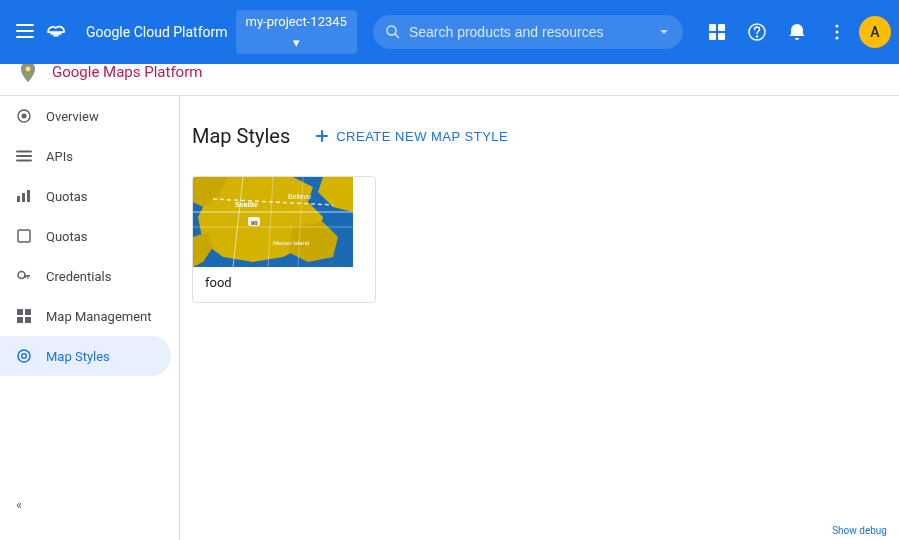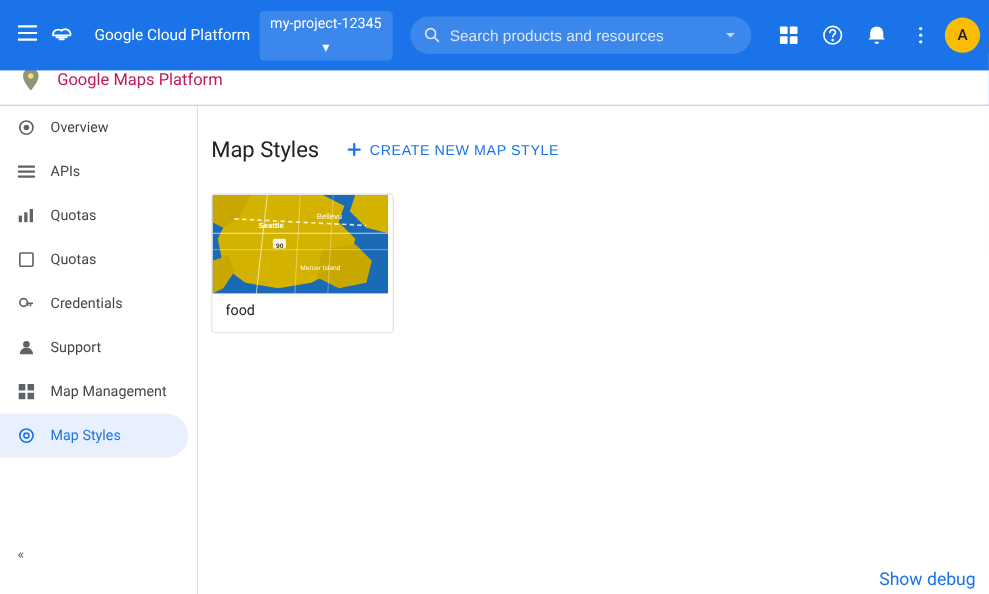--- a/index.html
+++ b/index.html
@@ -148,21 +148,21 @@
       padding: 8px 0;
     }
 
     
     .styles-grid {
       display: flex;
       flex-wrap: wrap;
       gap: 16px;
     }
     .style-card {
-      width: 166px;
+      width: 184px;
       border: 1px solid #e0e0e0;
       border-radius: 4px;
       overflow: hidden;
       cursor: pointer;
       background: white;
     }
     .style-card-map {
       width: 160px;
       height: 90px;
       overflow: hidden;
@@ -173,21 +173,21 @@
       font-size: 13px;
       color: #202124;
     }
 
     
     .bottom-bar {
       position: fixed;
       bottom: 0;
       right: 0;
       padding: 4px 12px;
-      font-size: 16px;
+      font-size: 10px;
       color: #1a73e8;
       cursor: pointer;
       background: white;
     }
   </style>
 </head>
 <body>
 
 <div class="topbar">
   <div class="topbar-menu-icon">
@@ -307,29 +307,20 @@
         <rect x="8" y="7" width="6" height="1.5"></rect>
         <rect x="11" y="8.5" width="1.5" height="2"></rect>
         <rect x="8.5" y="8.5" width="1.5" height="1.5"></rect>
       </svg>
     </span>
     <span class="sidebar-label">Credentials</span>
   </div>
   <div class="sidebar-item">
     <span class="sidebar-icon">
       <svg width="16" height="16" viewBox="0 0 16 16" fill="#5f6368">
-        <circle cx="8" cy="5" r="3"></circle>
-        <path d="M2 14c0-3.3 2.7-6 6-6s6 2.7 6 6H2z"></path>
-      </svg>
-    </span>
-    <span class="sidebar-label">Support</span>
-  </div>
-  <div class="sidebar-item">
-    <span class="sidebar-icon">
-      <svg width="16" height="16" viewBox="0 0 16 16" fill="#5f6368">
         <rect x="1" y="1" width="6" height="6" rx="0.5"></rect>
         <rect x="9" y="1" width="6" height="6" rx="0.5"></rect>
         <rect x="1" y="9" width="6" height="6" rx="0.5"></rect>
         <rect x="9" y="9" width="6" height="6" rx="0.5"></rect>
       </svg>
     </span>
     <span class="sidebar-label">Map Management</span>
   </div>
   <div class="sidebar-item active">
     <span class="sidebar-icon">

